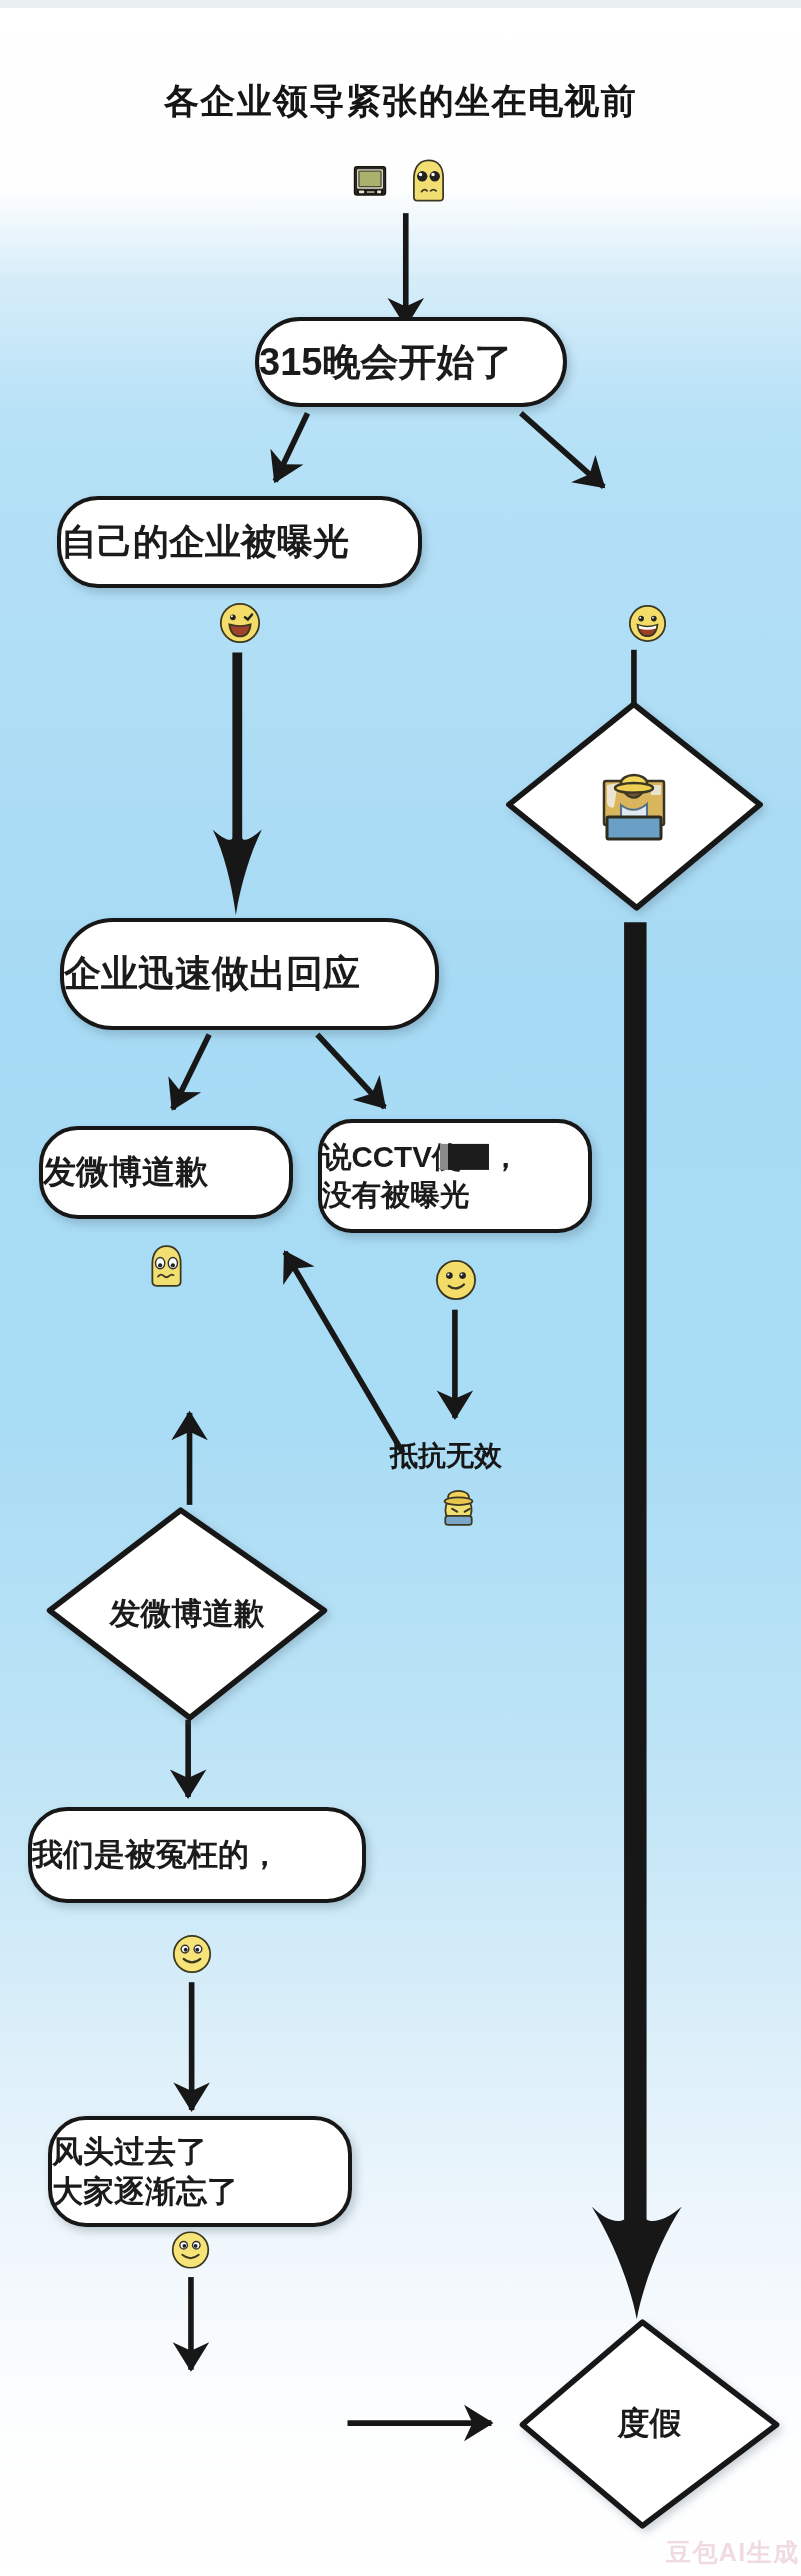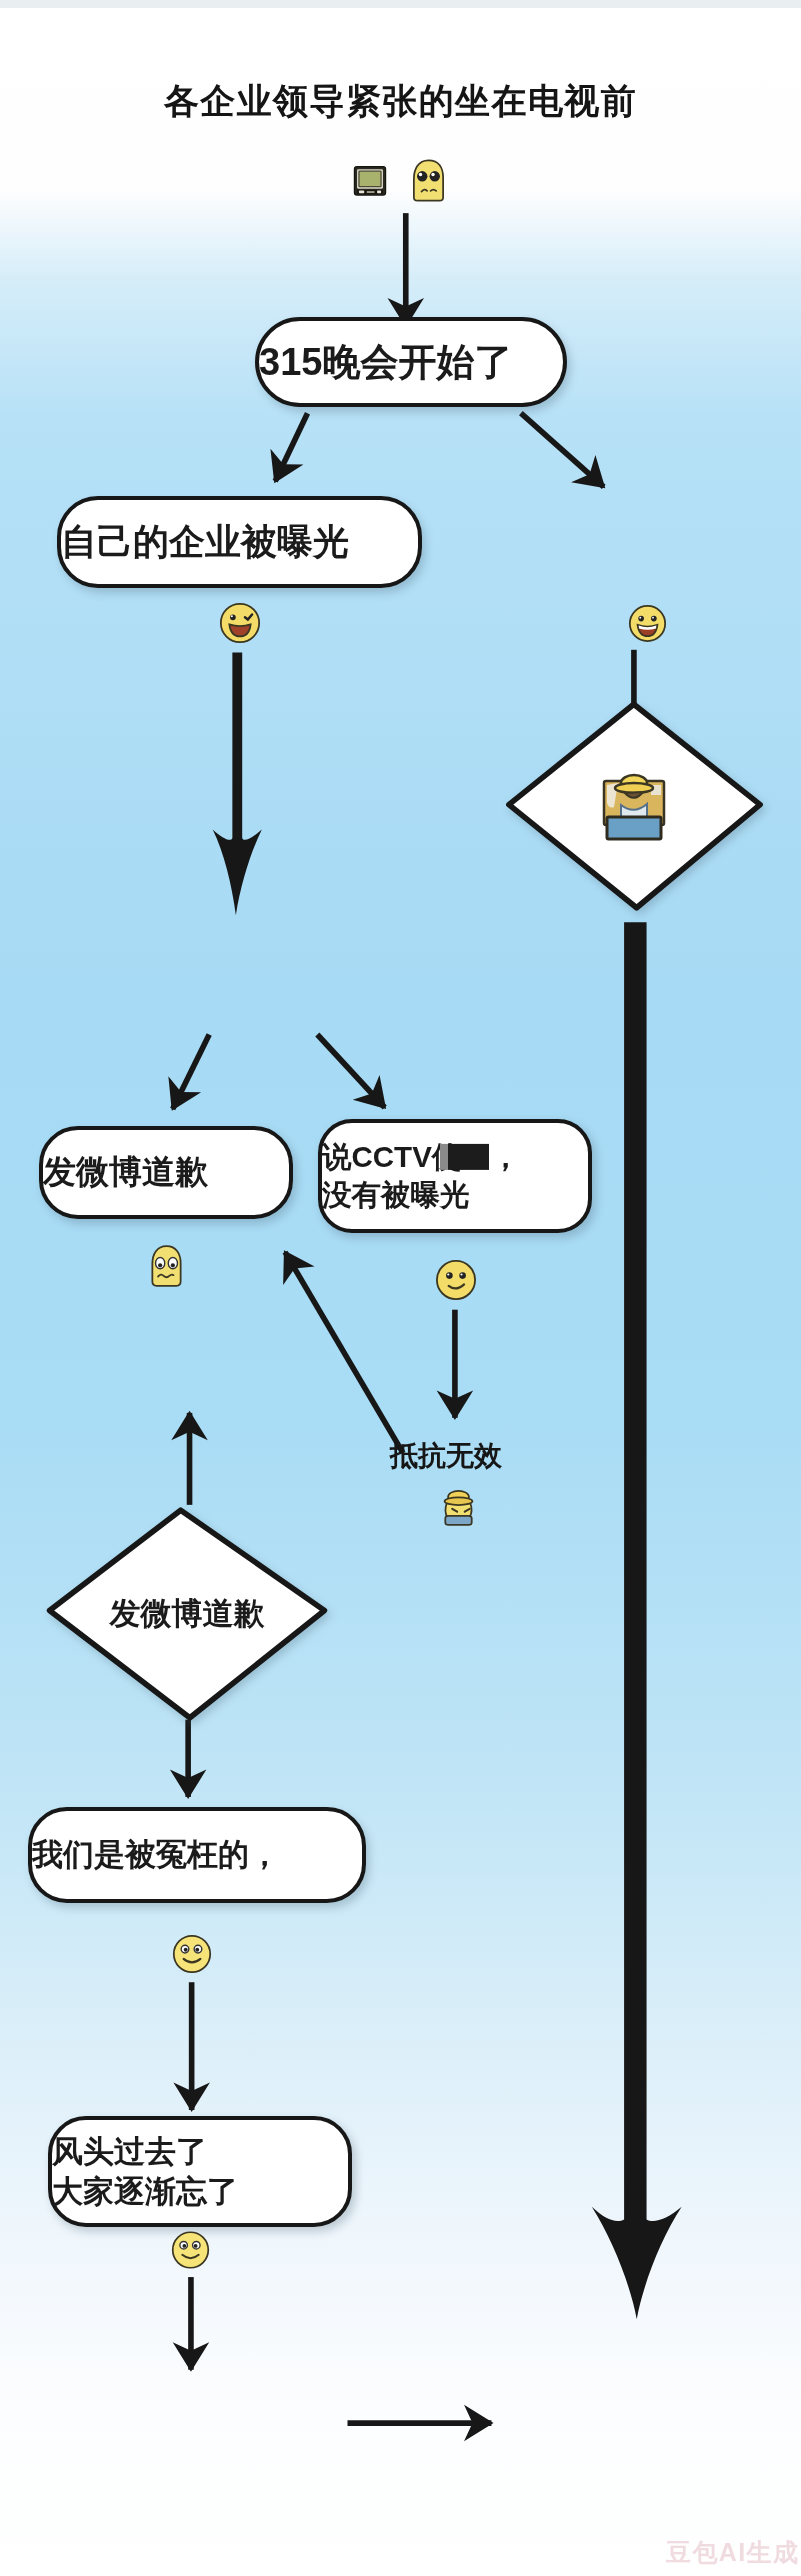--- a/index.html
+++ b/index.html
@@ -113,20 +113,23 @@
 
   <div class="node fs54" style="left:255px;top:309px;width:312px;height:90px;border-radius:45px">
     <span>315晚会开始了</span>
   </div>
 
   <div class="node fs49" style="left:57px;top:488px;width:365px;height:92px;border-radius:41px">
     <span>自己的企业被曝光</span>
   </div>
 
 
+  <div class="node fs52" style="left:60px;top:910px;width:379px;height:112px;border-radius:53px">
+    <span>企业迅速做出回应</span>
+  </div>
 
   <div class="node fs47" style="left:39px;top:1118px;width:254px;height:93px;border-radius:39px">
     <span>发微博道歉</span>
   </div>
 
   <div class="node fs42" style="left:318px;top:1111px;width:274px;height:114px;border-radius:34px">
     <div>
       <span>说CCTV</span><span>使</span><span class="censor"></span><span>，</span>
     </div>
     <div>没有被曝光</div>
@@ -162,20 +165,26 @@
     </div>
   </div>
 
   <div class="diamond" style="left:45px;top:1498px;width:284px;height:216px">
     <svg class="shape" viewBox="0 0 404 308">
       <polygon points="193,6 398,149 206,302 6,149" fill="#ffffff" stroke="#171717" stroke-width="8" stroke-linejoin="round"></polygon>
     </svg>
     <div class="dlabel" style="font-size:31px">发微博道歉</div>
   </div>
 
+  <div class="diamond" style="left:518px;top:2310px;width:263px;height:212px">
+    <svg class="shape" viewBox="0 0 374 302">
+      <polygon points="177,6 368,152 177,296 6,152" fill="#ffffff" stroke="#171717" stroke-width="8" stroke-linejoin="round"></polygon>
+    </svg>
+    <div class="dlabel">度假</div>
+  </div>
 
   <div class="emoji" style="left:218px;top:593px;width:44px;height:44px">
     <svg viewBox="0 0 62 62">
       <circle cx="31" cy="31" r="27" fill="#f3dc67" stroke="#3b3722" stroke-width="2.5"></circle>
       <circle cx="21" cy="23" r="4" fill="#232323"></circle>
         <circle cx="19.5" cy="21.5" r="1.5" fill="#fff"></circle>
       <path d="M38 23 l4 3 l6 -7" fill="none" stroke="#232323" stroke-width="3.5" stroke-linecap="round"></path>
       <path d="M16 33 Q31 38 46 33 Q44 50 31 50 Q18 50 16 33 Z" fill="#a0432a" stroke="#3b3722" stroke-width="2.5"></path>
     </svg>
   </div>

